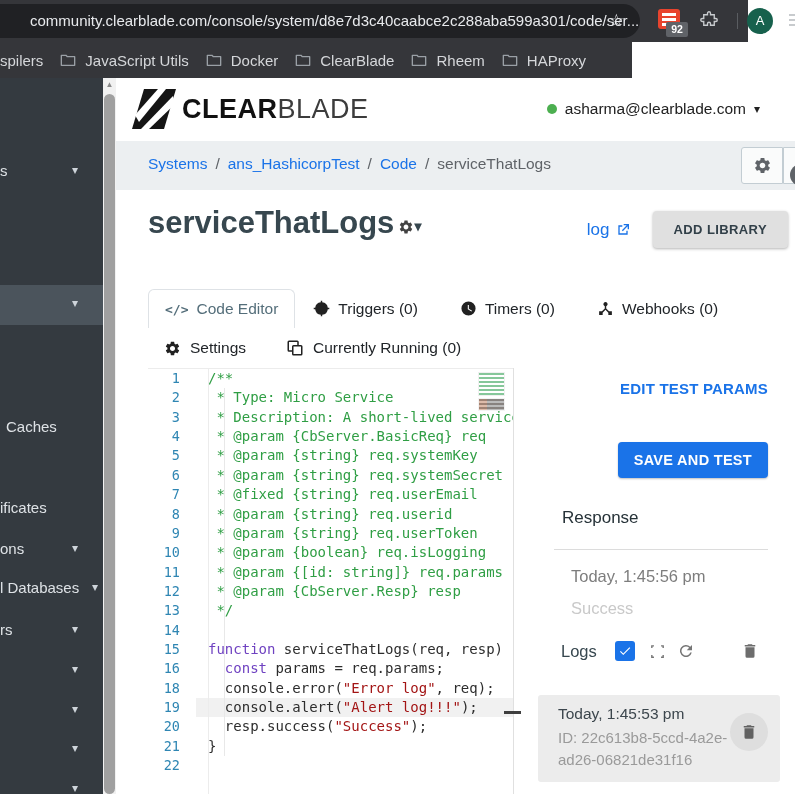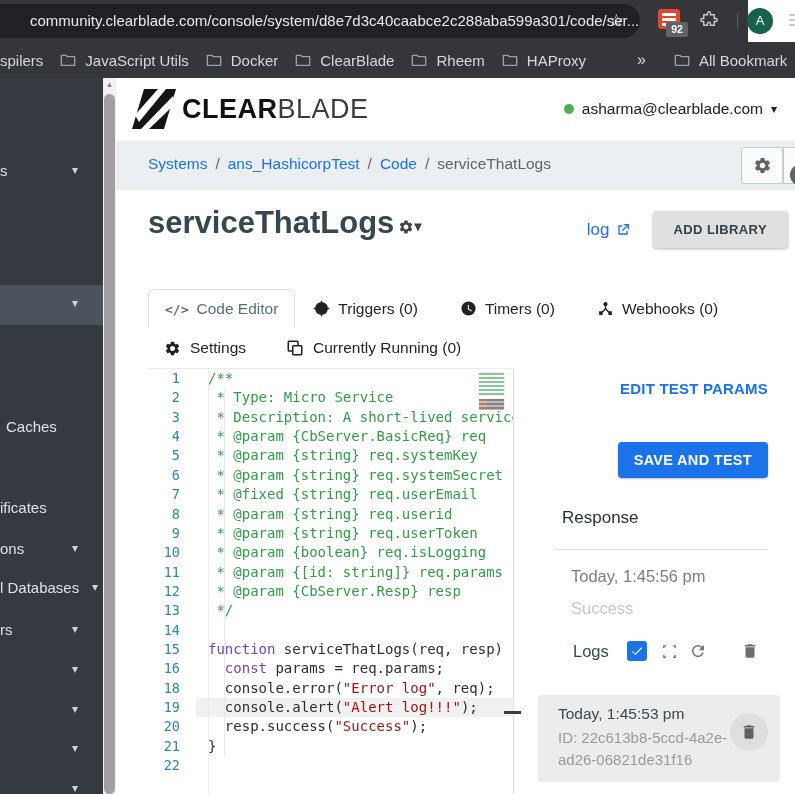--- a/index.html
+++ b/index.html
@@ -14,21 +14,21 @@
   .star-icon { position:absolute; right:16px; top:6px; font-size:17px; color:#e8eaed; }
   .ext-red { position:absolute; left:658px; top:9px; width:22px; height:20px; background:#e8442e; border-radius:3px; }
   .ext-red i { position:absolute; left:4px; width:14px; height:3px; background:#fff; display:block; }
   .ext-badge { position:absolute; left:666px; top:22px; min-width:22px; height:15px; background:#606368; border-radius:2px; color:#fff; font-size:10.5px; font-weight:bold; text-align:center; line-height:15px; }
   .ext-puzzle { position:absolute; left:700px; top:11px; }
   .chrome-divider { position:absolute; left:737px; top:13px; width:1px; height:16px; background:#5a5d61; }
   .avatar { position:absolute; left:747px; top:8px; width:26px; height:26px; border-radius:50%; background:#17614d; color:#fff; font-size:13px; text-align:center; line-height:26px; }
   .kebab-sliver { position:absolute; left:789px; top:14px; }
   .kebab-sliver i { display:block; width:8px; height:2px; background:#c8cbce; margin-bottom:3px; }
 
-  .bookmarks-bar { position:absolute; left:0; top:42px; width:795px; height:36px; background:#35363a; display:flex; align-items:center; overflow:hidden; }
+  .bookmarks-bar { position:absolute; left:0; top:42px; width:632px; height:36px; background:#35363a; display:flex; align-items:center; overflow:hidden; }
   .bm-item { display:flex; align-items:center; gap:9px; margin-right:17px; white-space:nowrap; }
   .bm-label { color:#d5d7da; font-size:15px; }
   .bm-overflow { color:#d5d7da; font-size:16px; margin-left:34px; }
   .bm-bar-divider { width:1px; height:16px; background:#5a5d61; margin:0 14px; }
 
   
   .sidebar { position:absolute; left:0; top:78px; width:103px; height:716px; background:#343a40; overflow:hidden; }
   .sb-item { position:absolute; left:0; width:103px; height:24px; color:#dee2e6; font-size:15px; }
   .sb-item.hl { height:40px; background:#4b545c; }
   .sb-label { position:absolute; top:2px; left:0; white-space:nowrap; }
@@ -38,21 +38,21 @@
   .scrollbar { position:absolute; left:103px; top:78px; width:13px; height:716px; background:#f1f1f1; }
   .scroll-arrow { position:absolute; left:0; top:2px; width:13px; text-align:center; font-size:8px; color:#8a8a8a; }
   .scroll-thumb { position:absolute; left:1px; top:16px; width:11px; height:700px; background:#a0a0a0; border-radius:6px; }
 
   
   .main-header { position:absolute; left:116px; top:78px; width:679px; height:63px; background:#fff; }
   .brand { position:absolute; left:16px; top:11px; display:flex; align-items:center; }
   .brand-text { font-size:27px; letter-spacing:.5px; margin-left:6px; color:#111; }
   .brand-text b { font-weight:800; }
   .brand-text span { font-weight:300; color:#3c3c3c; }
-  .account { position:absolute; right:18px; top:22px; display:flex; align-items:center; gap:8px; }
+  .account { position:absolute; right:35px; top:22px; display:flex; align-items:center; gap:8px; }
   .status-dot { width:10px; height:10px; border-radius:50%; background:#4caf50; }
   .account-email { font-size:15.5px; color:#212121; }
   .chev { font-size:12px; color:#212121; }
 
   
   .breadcrumb-bar { position:absolute; left:116px; top:141px; width:679px; height:49px; background:#eceff1; }
   .breadcrumb { position:absolute; left:32px; top:14px; font-size:15.5px; display:flex; gap:8px; white-space:nowrap; }
   .bc-link { color:#1a73e8; }
   .bc-sep, .bc-current { color:#5f6368; }
   .bc-buttons { position:absolute; right:-30px; top:6px; display:flex; }
@@ -98,21 +98,21 @@
   .splitter-dash { position:absolute; left:504px; top:711px; width:17px; height:3px; background:#3f3f3f; z-index:5; }
 
   
   .right-panel { position:absolute; left:514px; top:368px; width:281px; height:426px; background:#fff; }
   .edit-params { position:absolute; right:27px; top:12px; color:#1a73e8; font-size:15px; font-weight:bold; letter-spacing:.2px; }
   .save-test-btn { position:absolute; right:27px; top:74px; background:#1a73e8; color:#fff; border:none; border-radius:4px; padding:10px 16px; font-family:inherit; font-size:14.5px; font-weight:bold; letter-spacing:.3px; box-shadow:0 1px 2px rgba(0,0,0,.25); }
   .response-title { position:absolute; left:48px; top:140px; font-size:17px; color:#263238; }
   .response-divider { position:absolute; left:40px; right:27px; top:181px; height:1px; background:#dcdcdc; }
   .response-time { position:absolute; left:57px; top:199px; font-size:16.5px; color:#7d7d7d; }
   .response-status { position:absolute; left:57px; top:231px; font-size:16.5px; color:#c9c9c9; }
-  .logs-row { position:absolute; left:59px; top:273px; right:27px; display:flex; align-items:center; }
+  .logs-row { position:absolute; left:47px; top:273px; right:27px; display:flex; align-items:center; }
   .logs-label { font-size:16.5px; color:#37474f; margin-right:18px; }
   .checkbox { width:20px; height:20px; background:#1a73e8; border-radius:3px; display:flex; align-items:center; justify-content:center; margin-right:14px; }
   .icon-btn { display:flex; align-items:center; justify-content:center; margin-right:11px; }
   .logs-trash { margin-left:auto; margin-right:9px; }
   .log-card { position:absolute; left:24px; right:15px; top:327px; height:87px; background:#ececec; border-radius:3px; padding:10px 20px; }
   .log-time { font-size:15.5px; color:#3c464d; margin-bottom:4px; }
   .log-id { font-size:15px; color:#9a9a9a; line-height:22px; }
   .card-trash { position:absolute; right:12px; top:18px; width:38px; height:38px; border-radius:50%; background:#dedede; display:flex; align-items:center; justify-content:center; }
 
   svg { display:block; }

